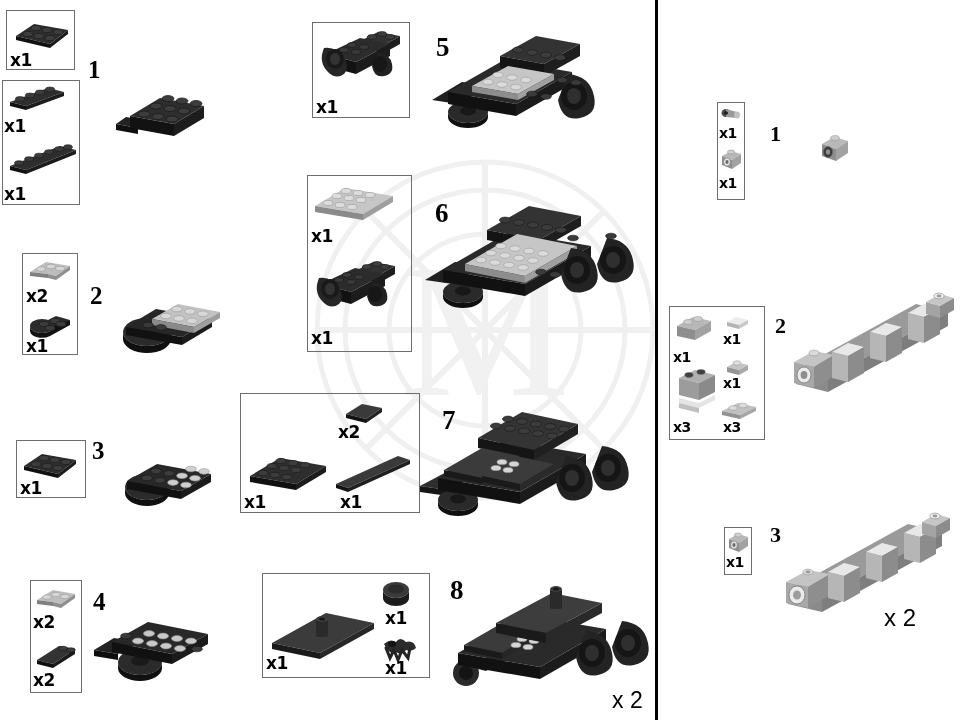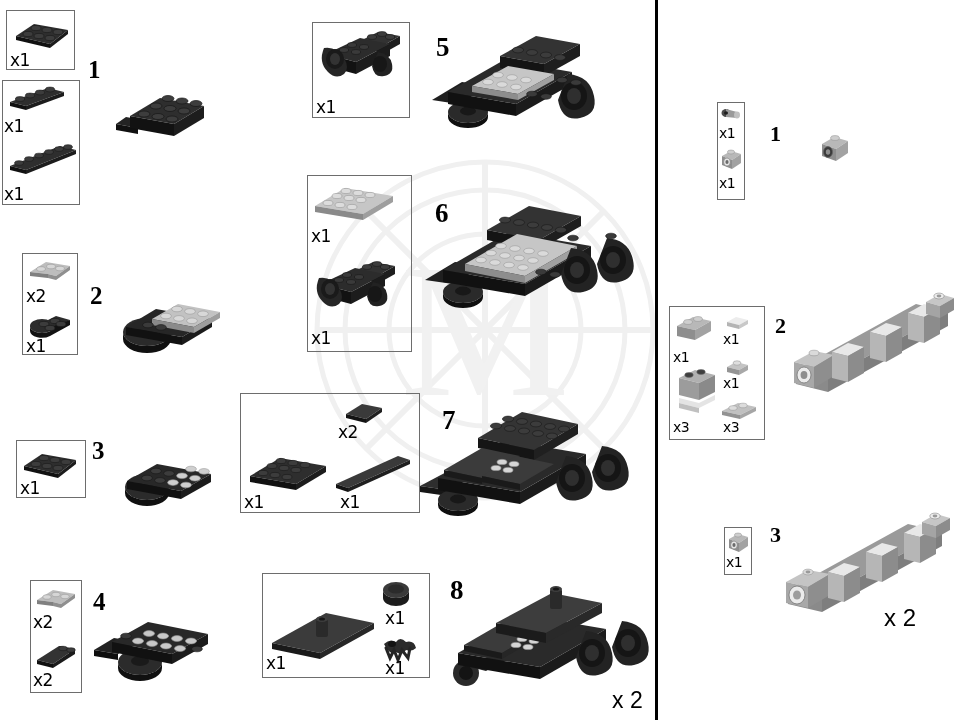--- a/index.html
+++ b/index.html
@@ -28,21 +28,21 @@
   .partsbox{
     position:absolute;
     border:1.5px solid #6d6d6d;
     background:rgba(255,255,255,0.0);
     box-sizing:border-box;
     z-index:3;
   }
   .qty{
     position:absolute;
     font-family:"DejaVu Sans", sans-serif;
-    font-weight:normal;
+    font-weight:bold;
     color:#000;
     letter-spacing:-0.5px;
     line-height:1;
     z-index:4;
     white-space:nowrap;
   }
 
   
   .stepnum{
     position:absolute;

